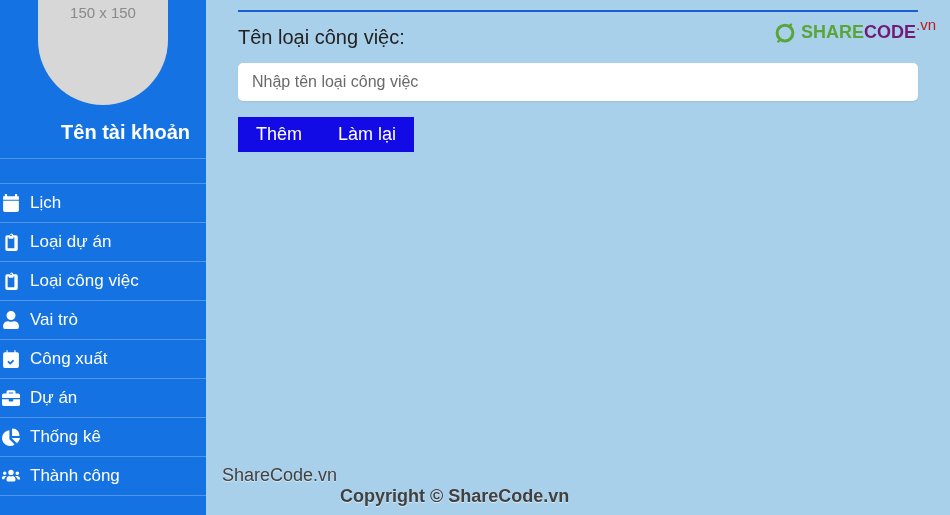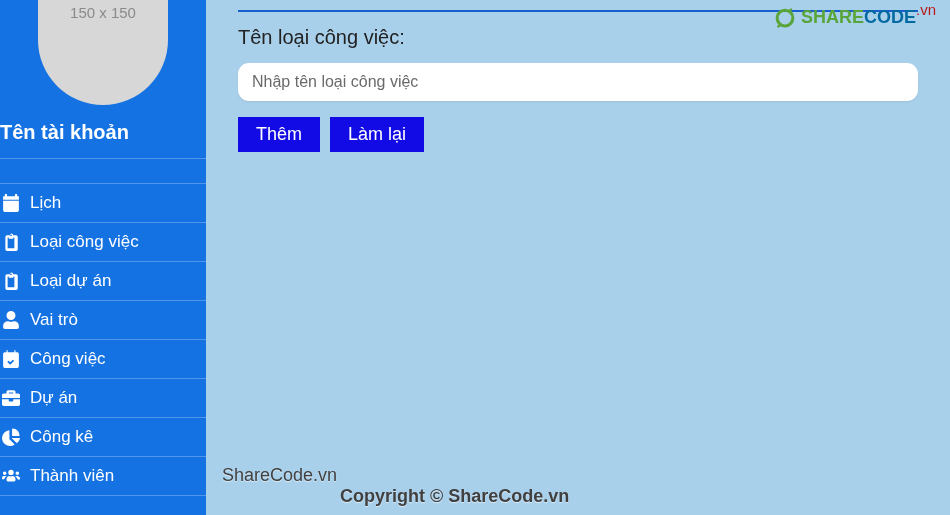--- a/index.html
+++ b/index.html
@@ -30,21 +30,21 @@
   background: #d7d7d7;
   border-radius: 0 0 65px 65px;
   display: flex;
   align-items: flex-start;
   justify-content: center;
   padding-top: 4px;
   color: #8a8a8a;
   font-size: 15px;
 }
 .account-name {
-  text-align: left;
+  text-align: right;
   font-size: 20px;
   font-weight: bold;
   padding: 6px 16px 14px 0;
   border-bottom: 1px solid rgba(255,255,255,0.25);
 }
 .spacer { height: 24px; }
 .menu { list-style: none; border-top: 1px solid rgba(255,255,255,0.25); }
 .menu li {
   padding: 9px 2px;
   border-bottom: 1px solid rgba(255,255,255,0.25);
@@ -59,51 +59,51 @@
   background: #a9d0eb;
   padding: 10px 32px;
   position: relative;
 }
 .top-rule { border-top: 2px solid #1a5fd0; margin-bottom: 14px; }
 .form-label { font-size: 20px; color: #222; margin-bottom: 14px; }
 .text-input {
   width: 680px;
   height: 38px;
   border: none;
-  border-radius: 11px;
+  border-radius: 5px;
   background: #fff;
   padding: 0 14px;
   font-size: 16px;
   color: #333;
   outline: none;
   margin-bottom: 16px;
   box-shadow: 0 1px 2px rgba(0,0,0,0.08);
 }
 .text-input::placeholder { color: #6a6a6a; }
-.btn-row { display: flex; gap: 10px; }
+.btn-row { display: flex; }
 .btn {
   background: #120be6;
   color: #fff;
   border: none;
   padding: 7px 18px;
   font-size: 18px;
   cursor: pointer;
 }
 .watermark-logo {
   position: absolute;
-  top: 1px;
+  top: 16px;
   right: 14px;
   display: flex;
   align-items: center;
   font-weight: bold;
   font-size: 18px;
 }
 .watermark-logo svg { width: 24px; height: 24px; margin-right: 4px; }
 .wm-share { color: #5aa539; }
-.wm-code { color: #0369a1; }
+.wm-code { color: #701a75; }
 .wm-vn { color: #b91c1c; font-size: 15px; font-weight: normal; align-self: flex-end; margin-bottom: 16px; }
 .footer-wm {
   position: absolute;
   left: 222px;
   bottom: 8px;
   font-size: 18px;
   color: #404040;
   text-shadow: 0 1px 1px rgba(255,255,255,0.6);
 }
 .footer-wm .line2 { margin-left: 118px; font-weight: bold; }
@@ -124,57 +124,57 @@
       <li>
         <svg viewBox="0 0 448 512">
             <path d="M0 464c0 26.5 21.5 48 48 48h352c26.5 0 48-21.5 48-48V192H0v272zM448 64h-48V16c0-8.8-7.2-16-16-16h-32c-8.8 0-16 7.2-16 16v48H112V16c0-8.8-7.2-16-16-16H64c-8.8 0-16 7.2-16 16v48H0v96h448V64z"></path>
           </svg>
         <span>Lịch</span>
       </li>
       <li>
         <svg viewBox="0 0 384 512">
             <path d="M336 64h-80a48 48 0 10-96 0H80a48 48 0 00-48 48v352a48 48 0 0048 48h256a48 48 0 0048-48V112a48 48 0 00-48-48zM192 40a24 24 0 11-24 24 24 24 0 0124-24zm96 392H96V128h32v32h128v-32h32z"></path>
           </svg>
-        <span>Loại công việc</span>
+        <span>Loại dự án</span>
       </li>
       <li>
         <svg viewBox="0 0 384 512">
             <path d="M336 64h-80a48 48 0 10-96 0H80a48 48 0 00-48 48v352a48 48 0 0048 48h256a48 48 0 0048-48V112a48 48 0 00-48-48zM192 40a24 24 0 11-24 24 24 24 0 0124-24zm96 392H96V128h32v32h128v-32h32z"></path>
           </svg>
-        <span>Loại dự án</span>
+        <span>Loại công việc</span>
       </li>
       <li>
         <svg viewBox="0 0 448 512">
             <path d="M224 256a128 128 0 10-128-128 128 128 0 00128 128zm89.6 32h-16.7a174.1 174.1 0 01-145.8 0h-16.7A134.4 134.4 0 000 422.4V464a48 48 0 0048 48h352a48 48 0 0048-48v-41.6A134.4 134.4 0 00313.6 288z"></path>
           </svg>
         <span>Vai trò</span>
       </li>
       <li>
         <svg viewBox="0 0 448 512">
             <path d="M400 64h-48V16a16 16 0 00-32 0v48H128V16a16 16 0 00-32 0v48H48A48 48 0 000 112v352a48 48 0 0048 48h352a48 48 0 0048-48V112a48 48 0 00-48-48zM304.5 317.1l-95.3 94a12 12 0 01-16.9-.1l-63.8-63.9a12 12 0 010-17l17-17a12 12 0 0117 0l38.4 38.4 69.9-69a12 12 0 0117 .1l16.9 17.1a12 12 0 01-.2 16.4z"></path>
           </svg>
-        <span>Công việc</span>
+        <span>Công xuất</span>
       </li>
       <li>
         <svg viewBox="0 0 512 512">
             <path d="M320 336c0 8.8-7.2 16-16 16h-96c-8.8 0-16-7.2-16-16v-48H0v144c0 26.5 21.5 48 48 48h416c26.5 0 48-21.5 48-48V288H320v48zm144-208h-80V80c0-26.5-21.5-48-48-48H176c-26.5 0-48 21.5-48 48v48H48c-26.5 0-48 21.5-48 48v80h512v-80c0-26.5-21.5-48-48-48zm-144 0H192V96h128v32z"></path>
           </svg>
         <span>Dự án</span>
       </li>
       <li>
         <svg viewBox="0 0 544 512">
             <path d="M527.8 288H290.5l158 158A239 239 0 00544 304.1c0-8.9-7.3-16.1-16.2-16.1zM496 224h16a16 16 0 0016-16C528 93.1 434.9 0 320 0a16 16 0 00-16 16v192a16 16 0 0016 16h176zM224 288V50.7A239 239 0 000 288c0 132.5 107.5 240 240 240a238.4 238.4 0 00143.3-47.4L224 321.3z"></path>
           </svg>
-        <span>Công kê</span>
+        <span>Thống kê</span>
       </li>
       <li>
         <svg viewBox="0 0 640 512">
             <path d="M96 224a64 64 0 10-64-64 64 64 0 0064 64zm448 0a64 64 0 10-64-64 64 64 0 0064 64zm32 32h-64a63.8 63.8 0 00-45.1 18.6A146.5 146.5 0 01560 384h66a14 14 0 0014-14v-34a64 64 0 00-64-64zm-512 0a64 64 0 00-64 64v34a14 14 0 0014 14h66a146.5 146.5 0 0193.1-109.4A63.8 63.8 0 00128 256zm256-32a96 96 0 10-96-96 96 96 0 0096 96zm76.8 32h-8.3a174.1 174.1 0 01-137 0h-8.3A115.2 115.2 0 00160 371.2V400a48 48 0 0048 48h224a48 48 0 0048-48v-28.8A115.2 115.2 0 00396.8 256z"></path>
           </svg>
-        <span>Thành viên</span>
+        <span>Thành công</span>
       </li>
     </ul>
   </aside>
 
   <main class="main">
     <div class="top-rule"></div>
     <div class="form-label">Tên loại công việc:</div>
     <input type="text" class="text-input" placeholder="Nhập tên loại công việc" style="">
     <div class="btn-row">
       <button class="btn">Thêm</button>

